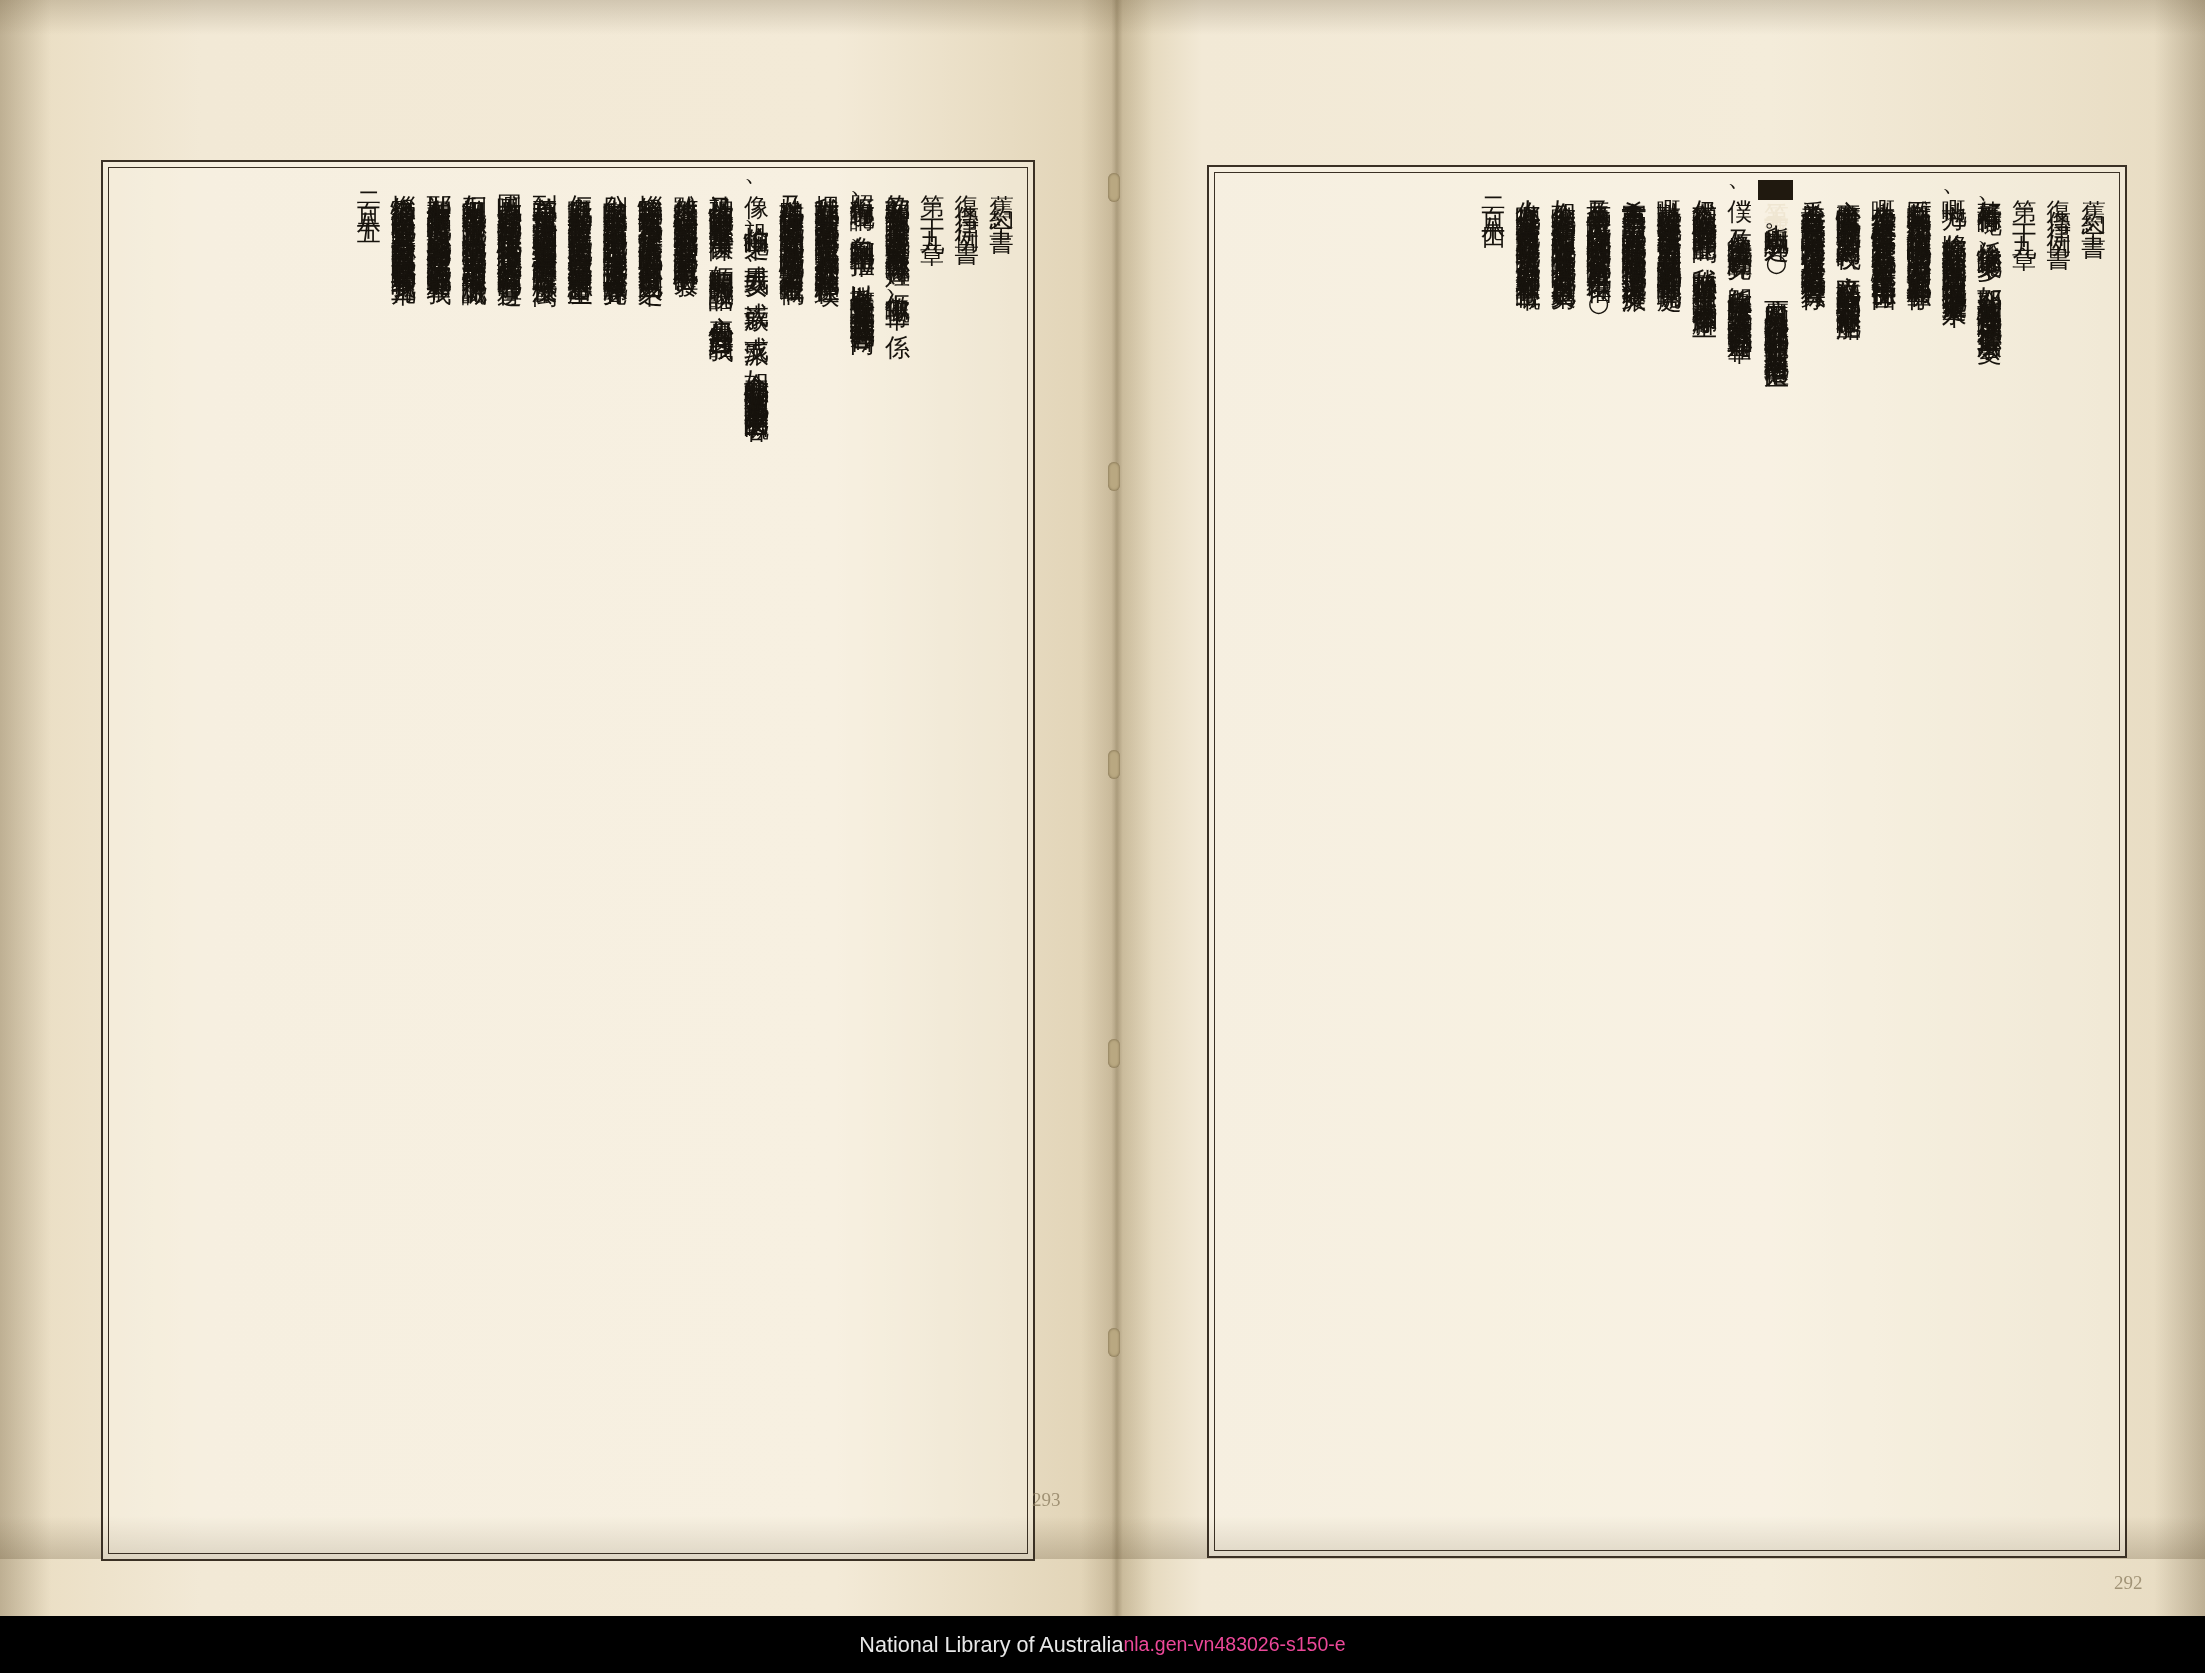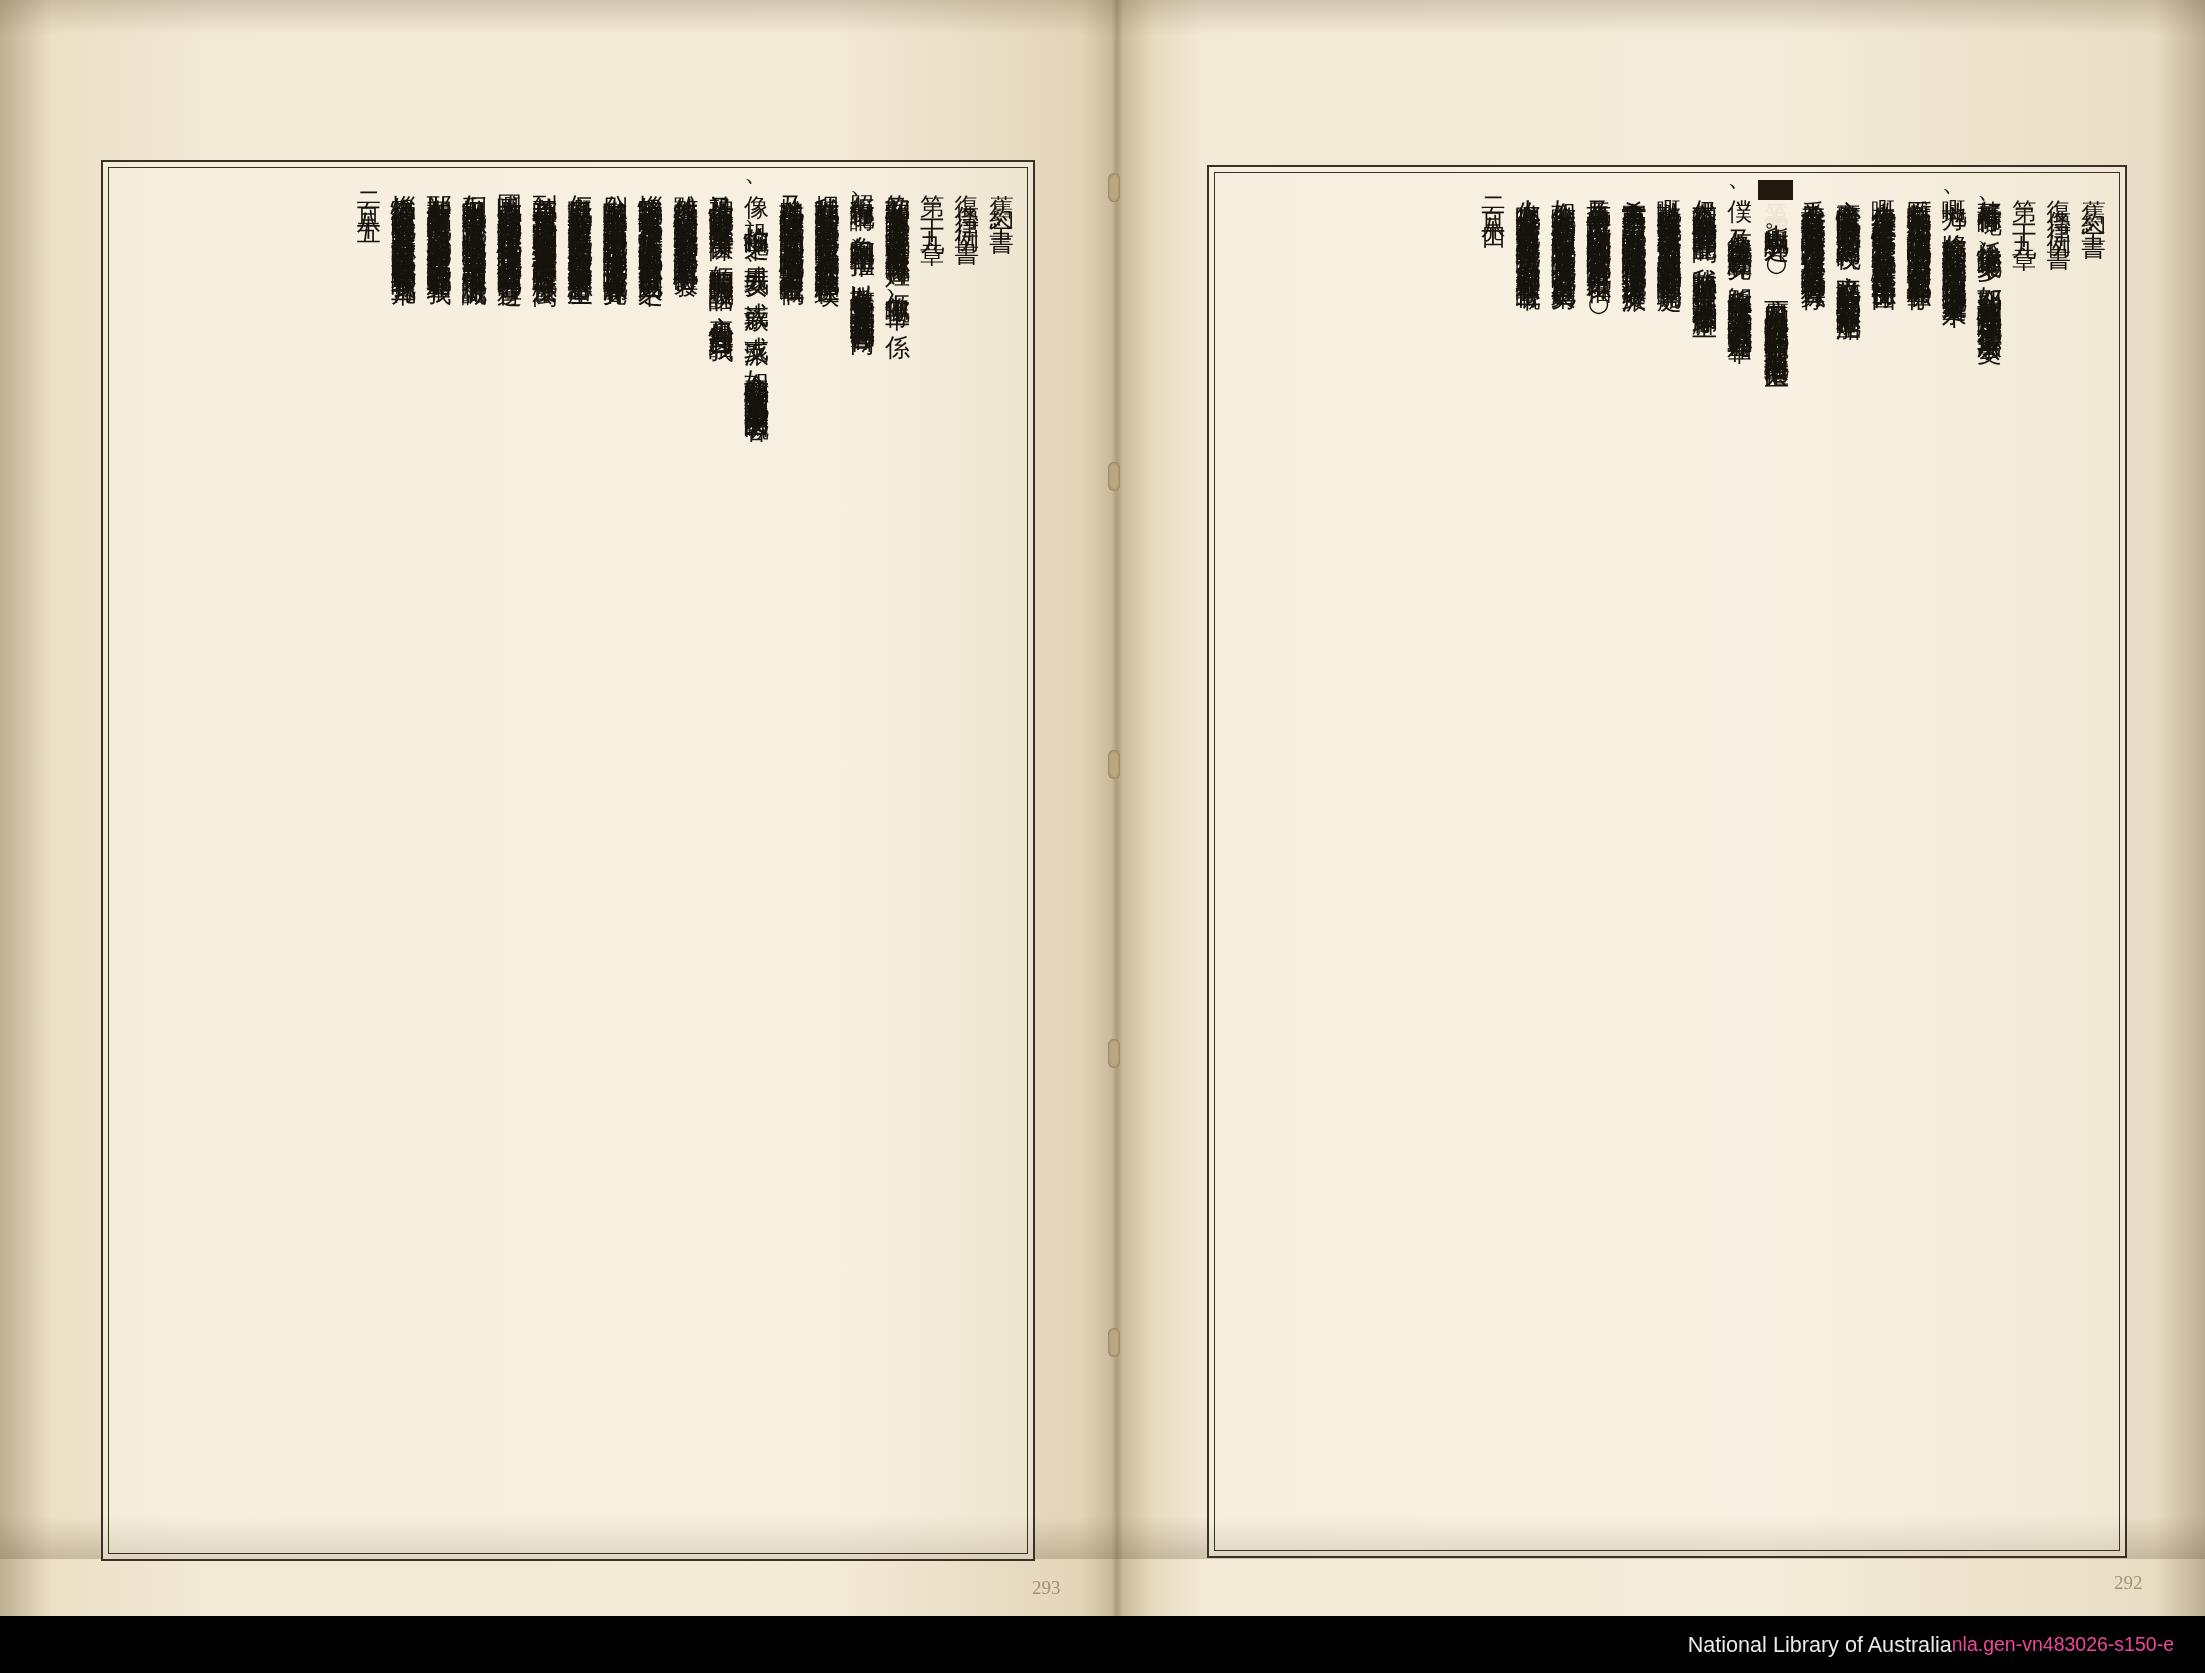--- a/index.html
+++ b/index.html
@@ -133,22 +133,22 @@
 
   
   .footer {
     position: absolute;
     left: 0; bottom: 0;
     width: 2205px; height: 57px;
     background: #000;
     color: #e8e8e8;
     display: flex;
     align-items: center;
-    justify-content: flex-end;
-    padding: 0 31px;
+    justify-content: center;
+    padding: 0 12px;
     box-sizing: border-box;
     font-family: "Liberation Sans", sans-serif;
     font-size: 21.6px;
   }
   .footer .right { font-size: 19.5px; color: #ec4899; }
 
   
   .pencil {
     position: absolute;
     font-family: "Liberation Serif", serif;
@@ -231,21 +231,21 @@
           <div class="col">希實本王西宏巴山王噩都出嚟共我哋接仗我哋打敗佢哋又奪佢嘅地傳過流便支派迦得支派</div>
           <div class="col">及馬拿西半支派嘅人所以你哋謹守呢的約嘅說話嚟行等你凡所做嘅事都可以得福。○</div>
           <div class="col">如今你哋衆人企在耶和華面前卽係你哋支派嘅牧長共你哋嘅長老你哋嘅官府及以色列衆男</div>
           <div class="col">人你哋嘅仔女共妻及營內嘅旅客而且爲你哋斬柴打水嘅人等你屬歸有份入耶和華你上帝嘅</div>
 
           <div class="col pagenum">二百八十四</div>
         </div>
       </div>
     </div>
 
-    <div class="pencil" style="left:1032px; top:1577px;">293</div>
+    <div class="pencil" style="left:1032px; top:1489px;">293</div>
     <div class="pencil" style="left:2114px; top:1572px;">292</div>
   </div>
 
   <div class="footer">
     <div class="left">National Library of Australia</div>
     <div class="right">nla.gen-vn483026-s150-e</div>
   </div>
 
 </div>
 

